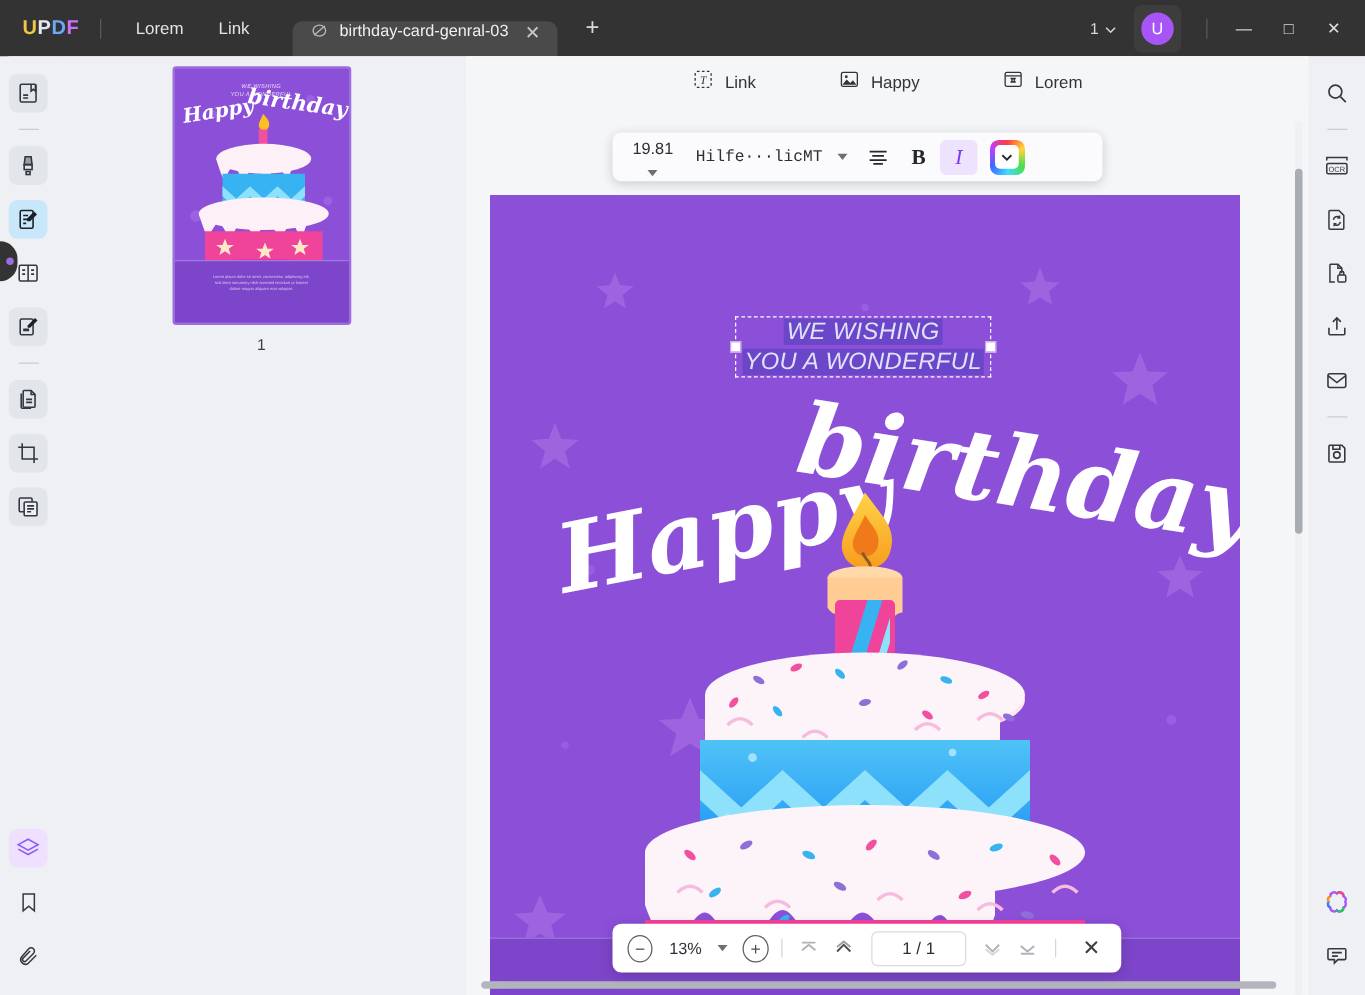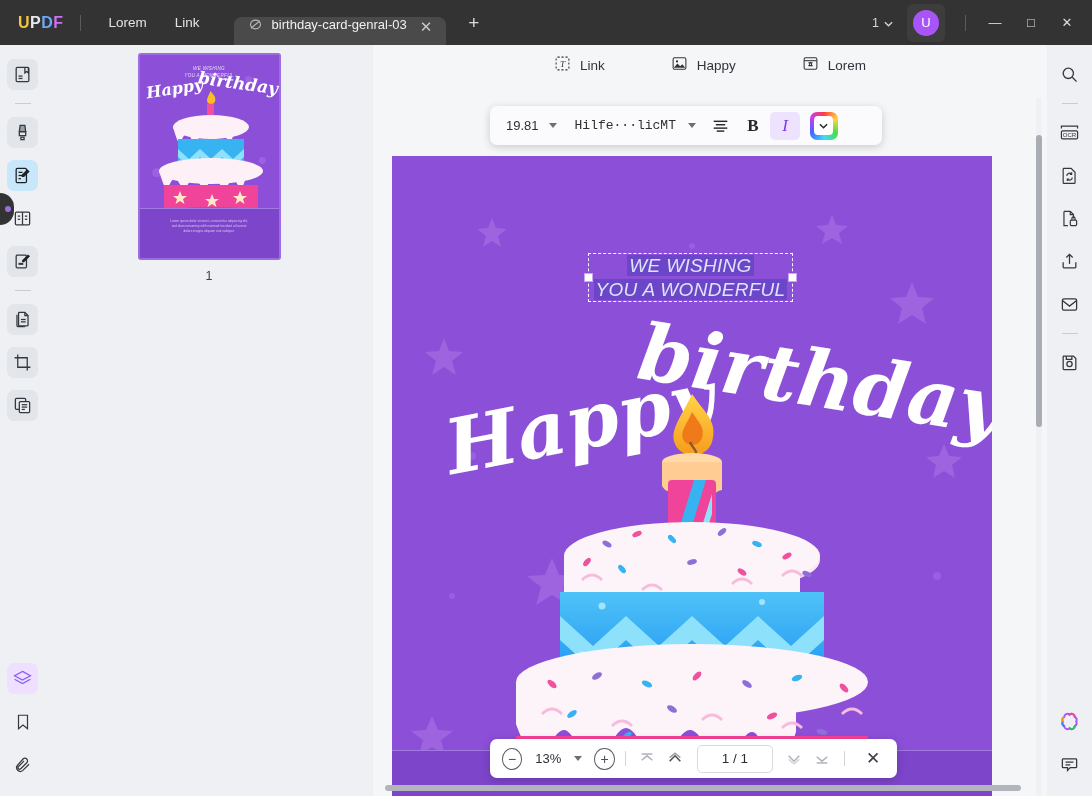--- a/index.html
+++ b/index.html
@@ -142,21 +142,21 @@
     position:absolute; left:0; bottom:0; width:100%; height:120px; background:#7d45c9;
     border-top:1px solid #a07ae0;
   }
 
   
   .fmt-bar {
     position:absolute; top:61px; left:117px; width:392px; height:39px; background:#fbfbfd;
     border-radius:7px; box-shadow:0 2px 9px rgba(0,0,0,.18);
     display:flex; align-items:center; padding:0 8px; gap:2px; z-index:20;
   }
-  .fmt-size { display:flex; align-items:center; gap:10px; padding:4px 8px; border-radius:4px; font-size:13px; color:#2c2f34; }
+  .fmt-size { display:flex; align-items:center; gap:10px; padding:4px 8px; border-radius:4px; font-size:13px; color:#2c2f34;flex-direction:column; }
   .fmt-font { display:flex; align-items:center; gap:12px; padding:4px 8px; border-radius:4px;
               font-family:"Liberation Mono", monospace; font-size:13px; color:#2c2f34; }
   .caret { border-left:4px solid transparent; border-right:4px solid transparent; border-top:5px solid #6b6f76; }
   .fmt-btn {
     width:30px; height:28px; display:flex; align-items:center; justify-content:center;
     border-radius:5px; color:#24272c; font-size:16px;
   }
   .fmt-btn.bold { font-family:"Liberation Serif", serif; font-weight:bold; font-size:17px; }
   .fmt-btn.italic { font-family:"Liberation Serif", serif; font-style:italic; font-size:17px;
                     background:#ede3ff; color:#7c3aed; }

